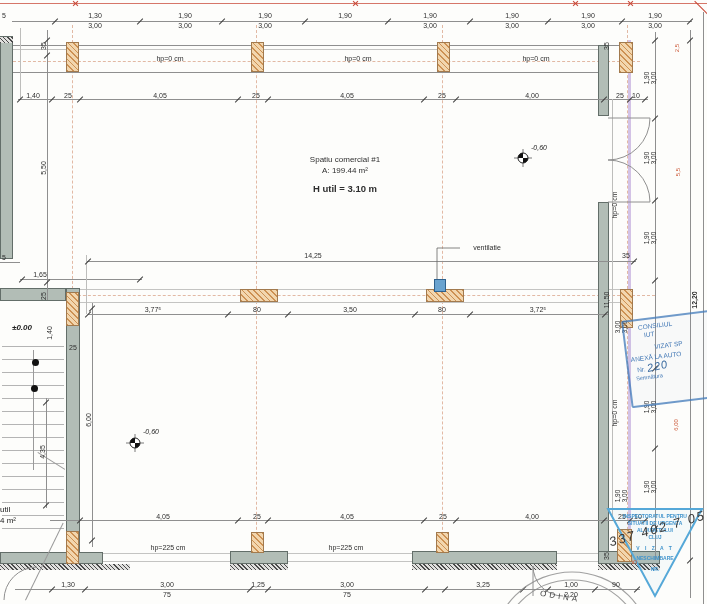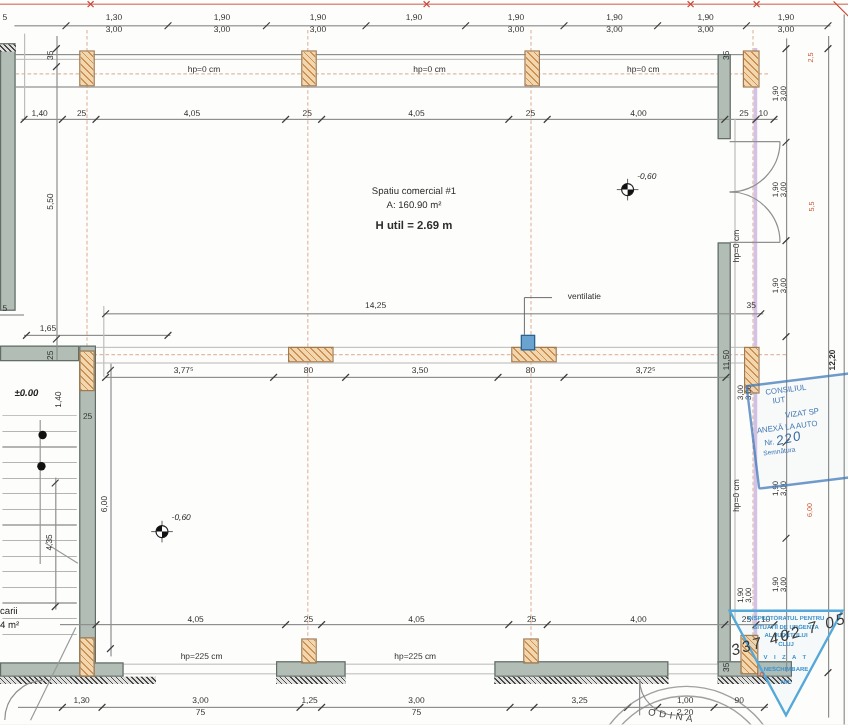--- a/index.html
+++ b/index.html
@@ -337,30 +337,30 @@
   <div class="pairv" style="left:621px;top:496px">
       <span>1,90</span>
       <span>3,00</span>
     </div>
 
   <div class="dimv redtxt" style="left:677px;top:48px;font-size:6px">2,5</div>
   <div class="dimv redtxt" style="left:678px;top:172px;font-size:6px">5,5</div>
   <div class="dimv redtxt" style="left:676px;top:425px;font-size:6px">6,00</div>
 
   <div class="roomname" style="left:345px;top:155px">Spatiu comercial #1</div>
-  <div class="roomname" style="left:345px;top:166px">A: 160.90 m²</div>
-  <div class="roomh" style="left:345px;top:183px">H util = 2.69 m</div>
+  <div class="roomname" style="left:345px;top:166px">A: 199.44 m²</div>
+  <div class="roomh" style="left:345px;top:183px">H util = 3.10 m</div>
 
   <div class="dim" style="left:487px;top:244px">ventilatie</div>
   <div class="zero" style="left:12px;top:323px">±0.00</div>
   <div class="lvl" style="left:531px;top:144px">-0,60</div>
   <div class="lvl" style="left:143px;top:428px">-0,60</div>
 
   <div class="cliptxt" style="left:0;top:504px">
-    <div>carii</div>
+    <div>util</div>
     <div>4 m²</div>
   </div>
 
   <div class="dim" style="left:163px;top:513px">4,05</div>
   <div class="dim" style="left:257px;top:513px">25</div>
   <div class="dim" style="left:347px;top:513px">4,05</div>
   <div class="dim" style="left:443px;top:513px">25</div>
   <div class="dim" style="left:532px;top:513px">4,00</div>
   <div class="dim" style="left:622px;top:513px">25</div>
   <div class="dim" style="left:638px;top:513px">10</div>

